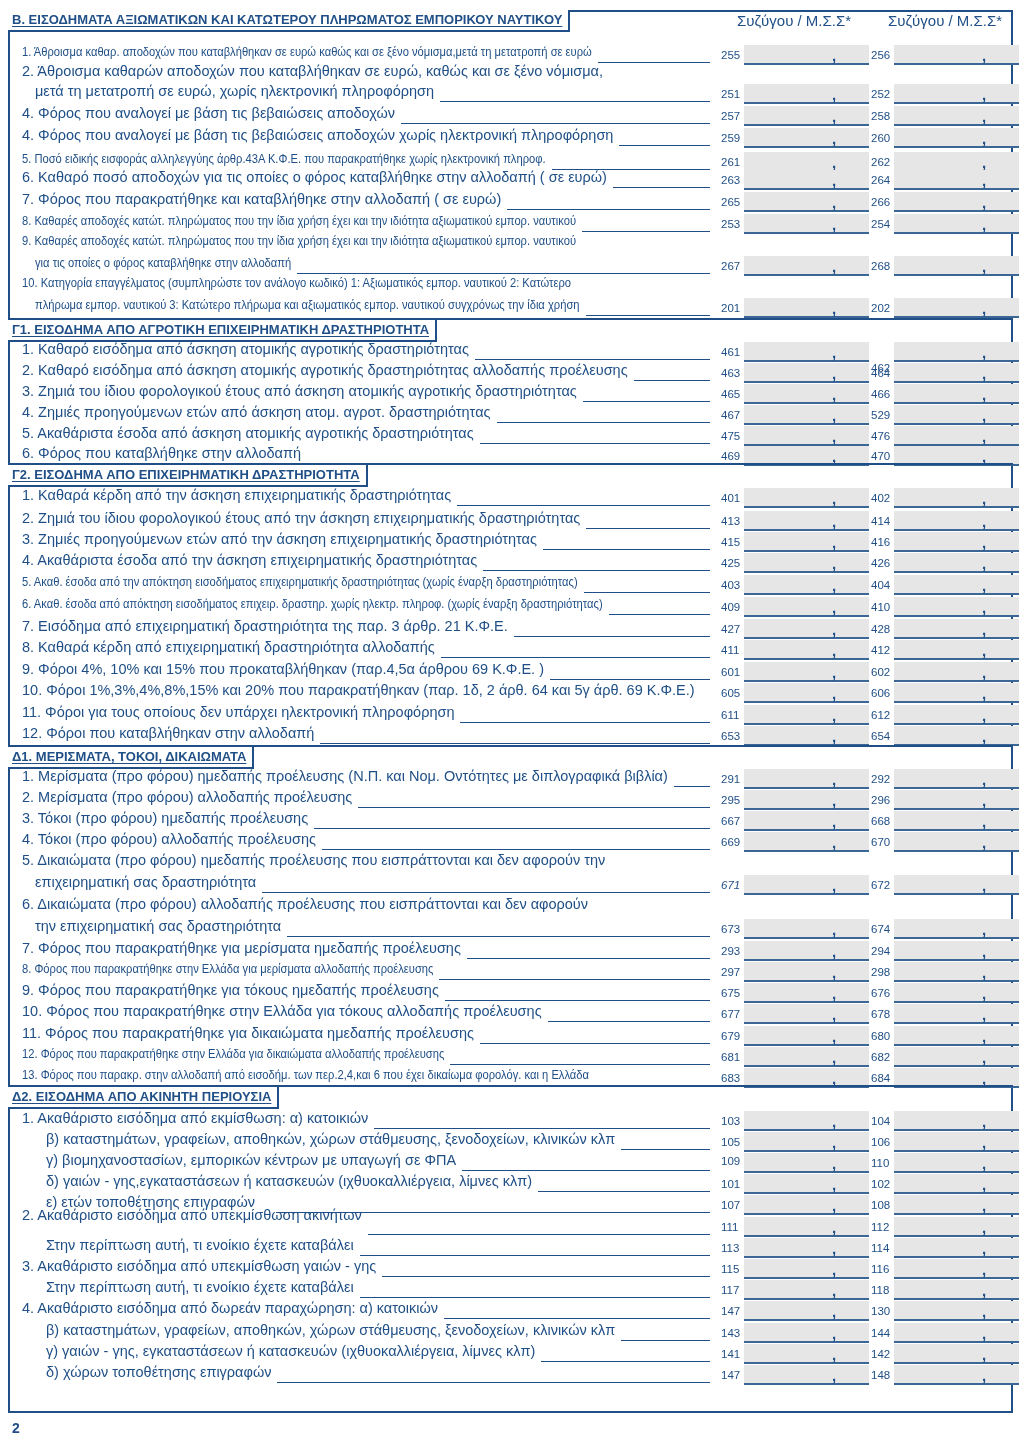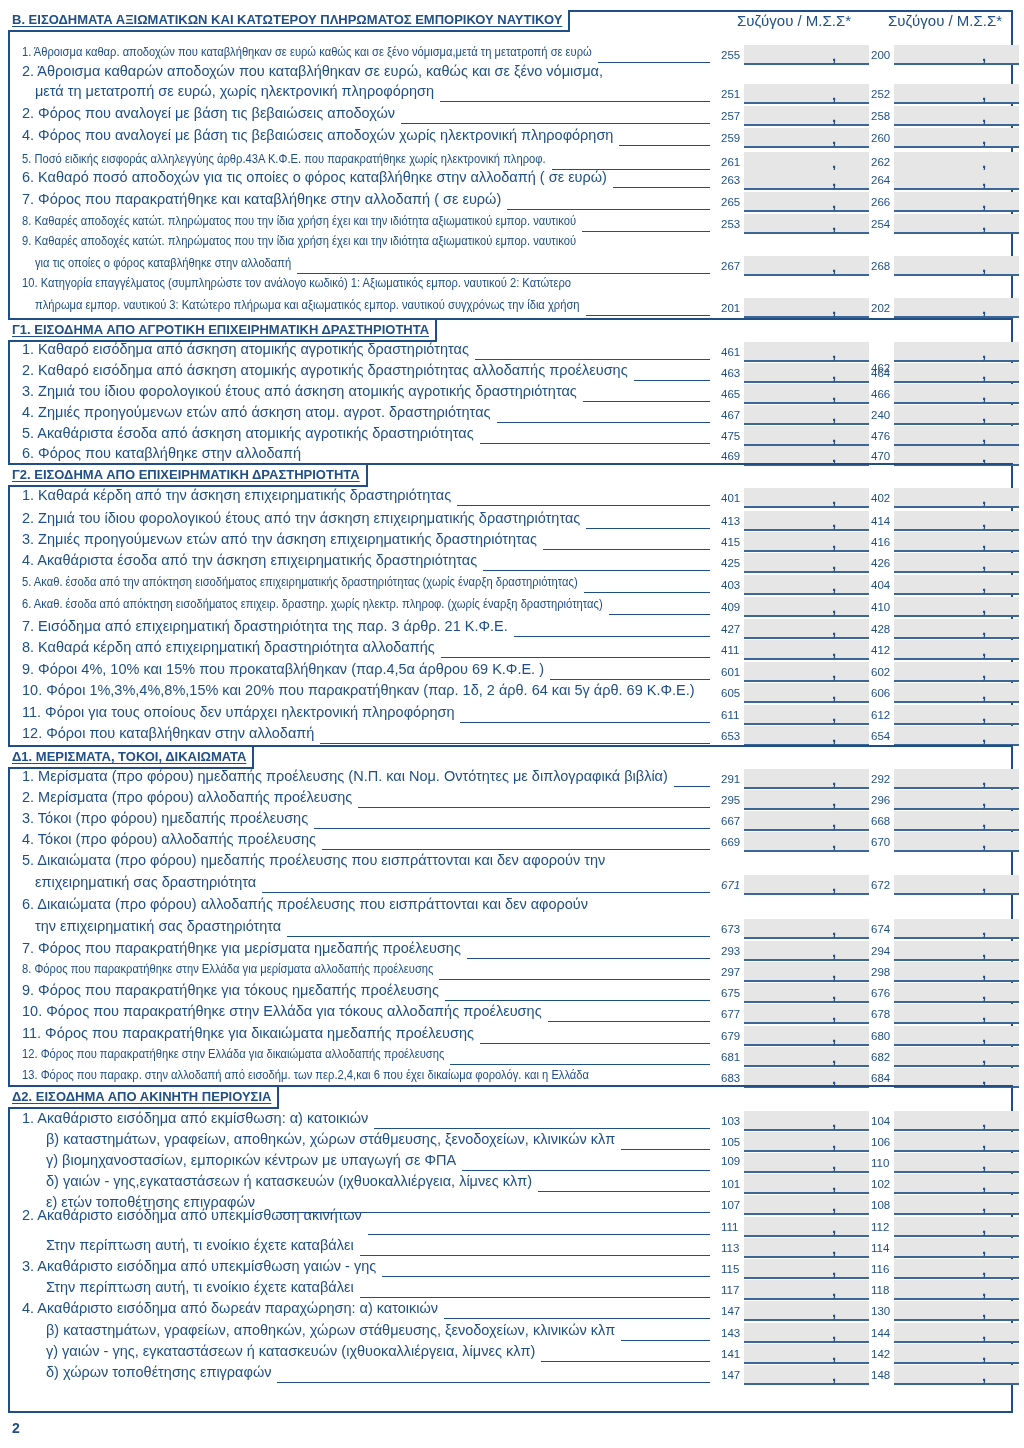--- a/index.html
+++ b/index.html
@@ -61,40 +61,40 @@
 <div id="form-root">
     <div class="section" style="top: 10px; height: 308px;">
       <div class="section-title">Β. ΕΙΣΟΔΗΜΑΤΑ ΑΞΙΩΜΑΤΙΚΩΝ ΚΑΙ ΚΑΤΩΤΕΡΟΥ ΠΛΗΡΩΜΑΤΟΣ ΕΜΠΟΡΙΚΟΥ ΝΑΥΤΙΚΟΥ</div>
       <div class="row" style="top: 0px;">
         <span class="label cond" style="left: 14px; top: 34px;">1. Άθροισμα καθαρ. αποδοχών που καταβλήθηκαν σε ευρώ καθώς και σε ξένο νόμισμα,μετά τη μετατροπή σε ευρώ</span>
         <div class="leader" style="left: 589.804px; width: 112.196px; top: 52px;"></div>
         <span class="code" style="left: 713px; top: 39px;">255</span>
         <div class="field" style="left: 736px; width: 125px; top: 35px;">
           <span class="comma" style="left: 88px;">,</span>
         </div>
-        <span class="code" style="left: 863px; top: 39px;">200</span>
+        <span class="code" style="left: 863px; top: 39px;">256</span>
         <div class="field" style="left: 886px; width: 125px; top: 35px;">
           <span class="comma" style="left: 88px;">,</span>
         </div>
       </div>
       <div class="row" style="top: 0px;">
         <span class="label norm" style="left: 14px; top: 53px;">2. Άθροισμα καθαρών αποδοχών που καταβλήθηκαν σε ευρώ,  καθώς και σε ξένο νόμισμα,</span>
         <span class="label norm" style="left: 27px; top: 73px;">μετά τη μετατροπή σε ευρώ, χωρίς ηλεκτρονική πληροφόρηση</span>
         <div class="leader" style="left: 432.031px; width: 269.969px; top: 91px;"></div>
         <span class="code" style="left: 713px; top: 78px;">251</span>
         <div class="field" style="left: 736px; width: 125px; top: 74px;">
           <span class="comma" style="left: 88px;">,</span>
         </div>
         <span class="code" style="left: 863px; top: 78px;">252</span>
         <div class="field" style="left: 886px; width: 125px; top: 74px;">
           <span class="comma" style="left: 88px;">,</span>
         </div>
       </div>
       <div class="row" style="top: 0px;">
-        <span class="label norm" style="left: 14px; top: 95px;">2. Φόρος που αναλογεί με βάση τις βεβαιώσεις αποδοχών</span>
+        <span class="label norm" style="left: 14px; top: 95px;">4. Φόρος που αναλογεί με βάση τις βεβαιώσεις αποδοχών</span>
         <div class="leader" style="left: 393.078px; width: 308.922px; top: 113px;"></div>
         <span class="code" style="left: 713px; top: 100px;">257</span>
         <div class="field" style="left: 736px; width: 125px; top: 96px;">
           <span class="comma" style="left: 88px;">,</span>
         </div>
         <span class="code" style="left: 863px; top: 100px;">258</span>
         <div class="field" style="left: 886px; width: 125px; top: 96px;">
           <span class="comma" style="left: 88px;">,</span>
         </div>
       </div>
@@ -223,21 +223,21 @@
           <span class="comma" style="left: 88px;">,</span>
         </div>
       </div>
       <div class="row" style="top: 0px;">
         <span class="label norm" style="left: 14px; top: 84px;">4. Ζημιές προηγούμενων ετών από άσκηση ατομ. αγροτ.  δραστηριότητας</span>
         <div class="leader" style="left: 488.516px; width: 213.484px; top: 102px;"></div>
         <span class="code" style="left: 713px; top: 89px;">467</span>
         <div class="field" style="left: 736px; width: 125px; top: 85px;">
           <span class="comma" style="left: 88px;">,</span>
         </div>
-        <span class="code" style="left: 863px; top: 89px;">240</span>
+        <span class="code" style="left: 863px; top: 89px;">529</span>
         <div class="field" style="left: 886px; width: 125px; top: 85px;">
           <span class="comma" style="left: 88px;">,</span>
         </div>
       </div>
       <div class="row" style="top: 0px;">
         <span class="label norm" style="left: 14px; top: 105px;">5. Ακαθάριστα έσοδα από άσκηση ατομικής αγροτικής  δραστηριότητας</span>
         <div class="leader" style="left: 471.734px; width: 230.266px; top: 123px;"></div>
         <span class="code" style="left: 713px; top: 110px;">475</span>
         <div class="field" style="left: 736px; width: 125px; top: 106px;">
           <span class="comma" style="left: 88px;">,</span>

